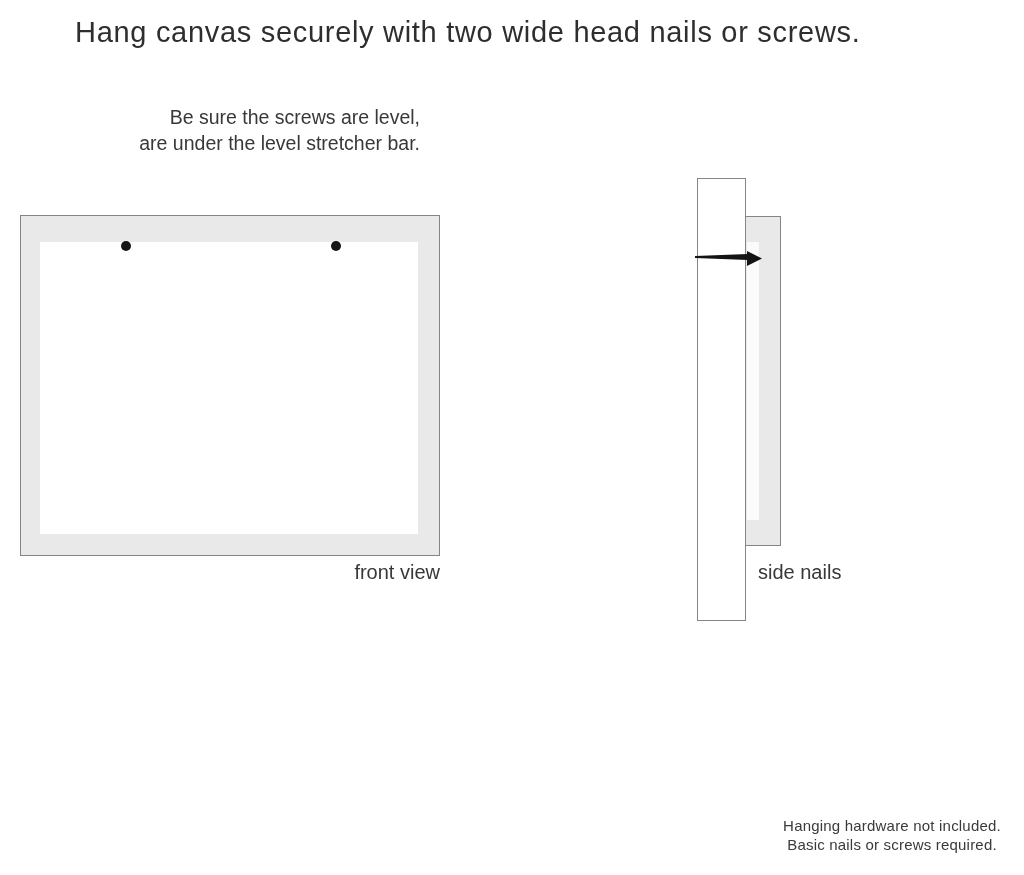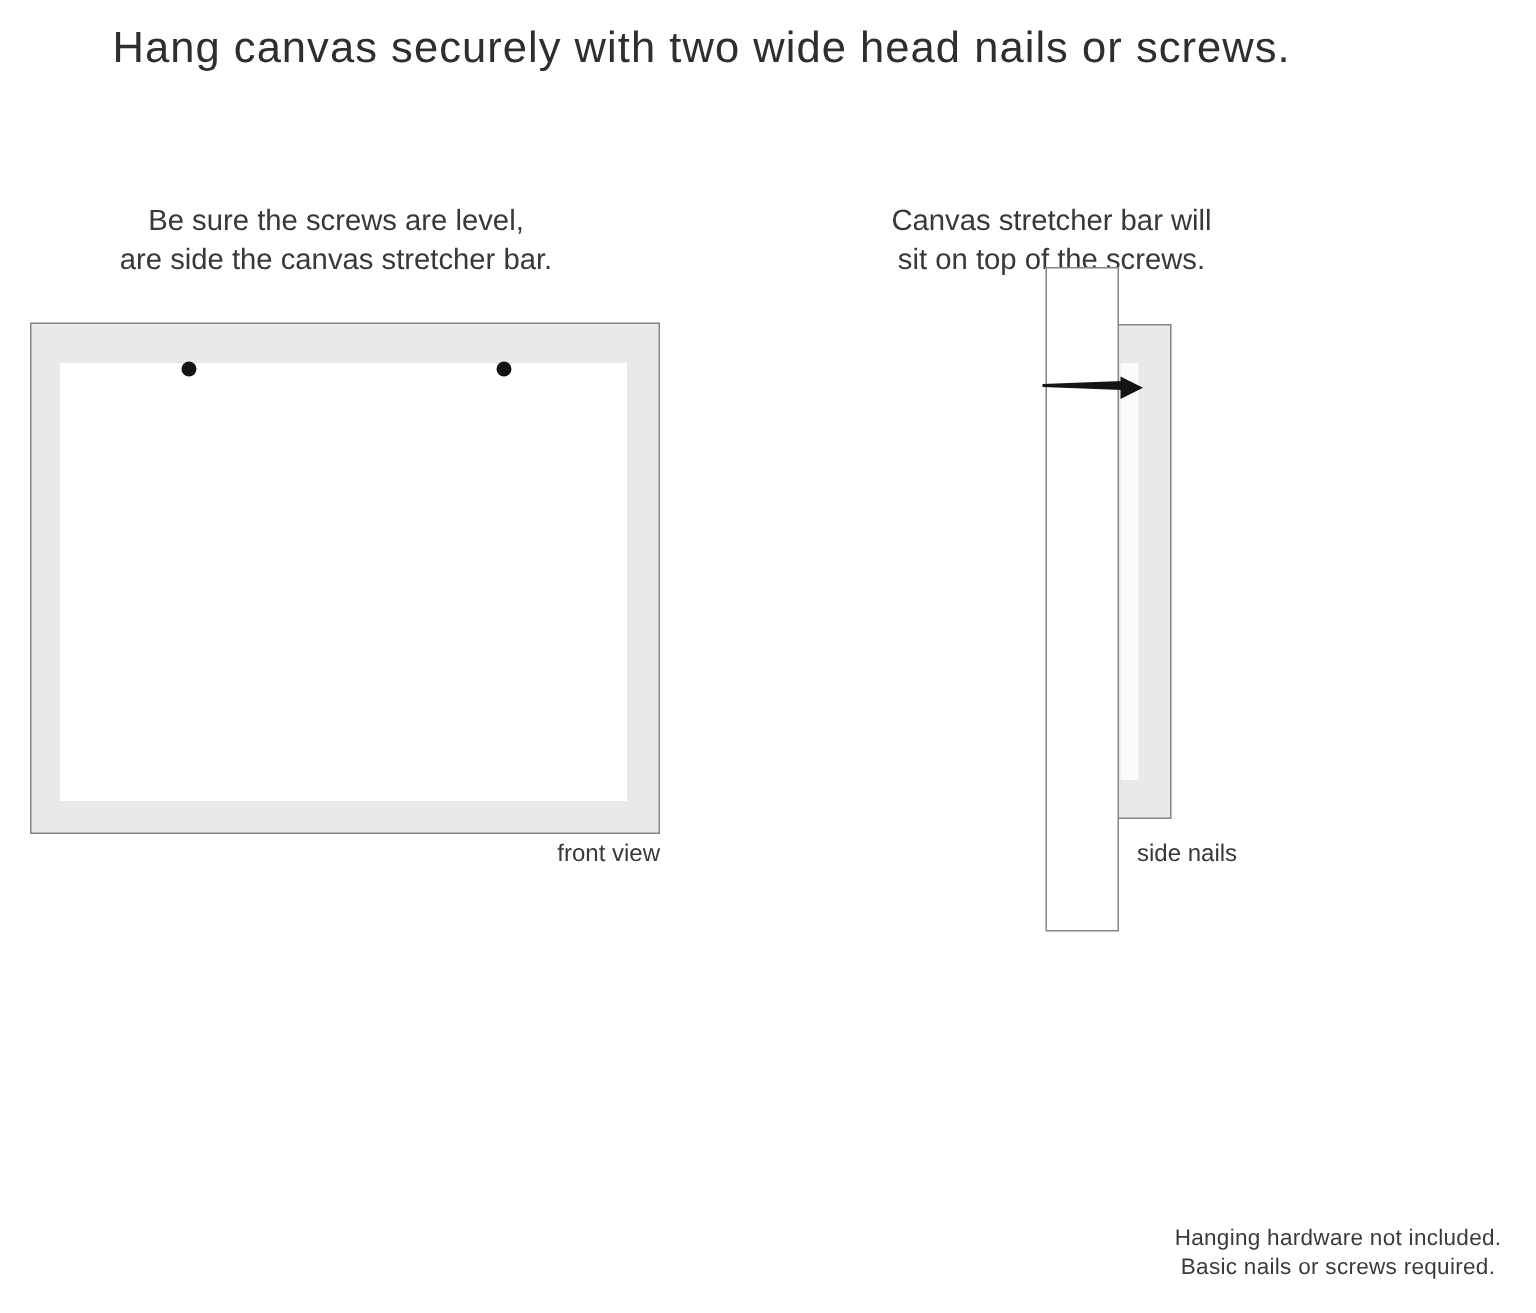--- a/index.html
+++ b/index.html
@@ -20,42 +20,42 @@
   }
   .page{position:absolute;inset:0;width:932px;height:875px;}
 
   .title{
     position:absolute;left:75px;top:16px;
     font-size:29px;font-weight:300;letter-spacing:0.7px;
     color:var(--text);white-space:nowrap;
   }
 
   .para{position:absolute;font-size:19.5px;font-weight:300;line-height:26px;
-    text-align:center;color:var(--text-body);margin-top:30px;}
+    text-align:right;color:var(--text-body);}
   .para-left{left:28px;top:104px;width:392px;}
   .para-right{left:551px;top:104px;width:300px;}
 
   
   .front-view{
     position:absolute;left:20px;top:215px;width:420px;height:341px;
     background:var(--canvas-gray);border:1px solid var(--border-gray);
   }
   .front-inner{
     position:absolute;left:19px;top:26px;width:378px;height:292px;
     background:#ffffff;
   }
   .dot{
     position:absolute;width:10px;height:10px;border-radius:50%;
     background:var(--nail-black);
   }
   .dot-left{left:100px;top:25px;}
   .dot-right{left:310px;top:25px;}
 
   .view-label{
-    position:absolute;font-size:16px;font-weight:300;
+    position:absolute;font-size:20px;font-weight:300;
     color:var(--text-body);white-space:nowrap;
   }
   .front-label{left:340px;top:561px;width:100px;text-align:right;}
   .side-label{left:758px;top:561px;}
 
   
   .side-canvas{
     position:absolute;left:745px;top:216px;width:36px;height:330px;
     background:var(--canvas-gray);border:1px solid var(--border-gray);
     z-index:1;
@@ -83,27 +83,23 @@
 </style>
 </head>
 <body>
 
 <div class="page">
 
   <h1 class="title">Hang canvas securely with two wide head nails or screws.</h1>
 
   <div class="para para-left">
     <div>Be sure the screws are level,</div>
-    <div>are side the canvas stretcher bar.</div>
+    <div>are under the level stretcher bar.</div>
   </div>
 
-  <div class="para para-right">
-    <div>Canvas stretcher bar will</div>
-    <div>sit on top of the screws.</div>
-  </div>
 
   <div class="front-view">
     <div class="front-inner"></div>
     <span class="dot dot-left"></span>
     <span class="dot dot-right"></span>
   </div>
   <div class="view-label front-label">front view</div>
 
   <div class="side-canvas">
     <div class="side-canvas-inner"></div>

